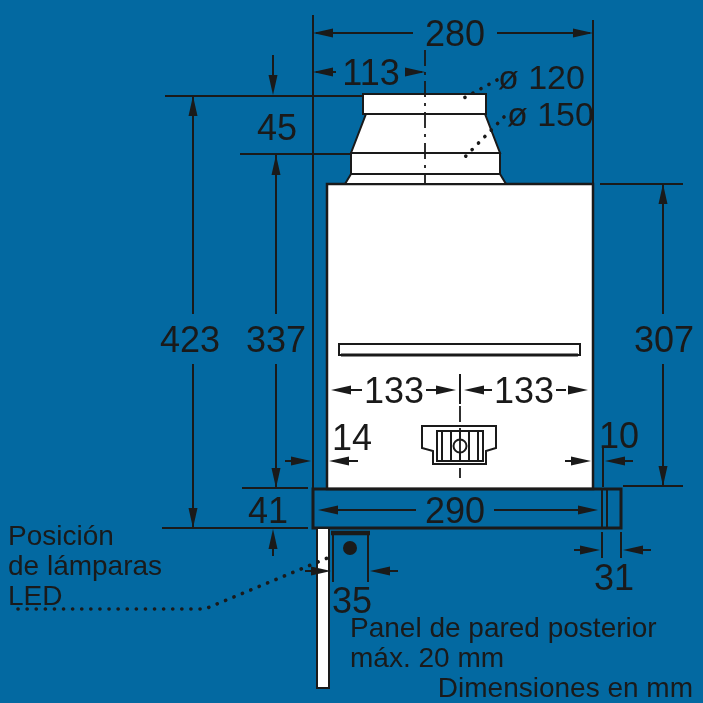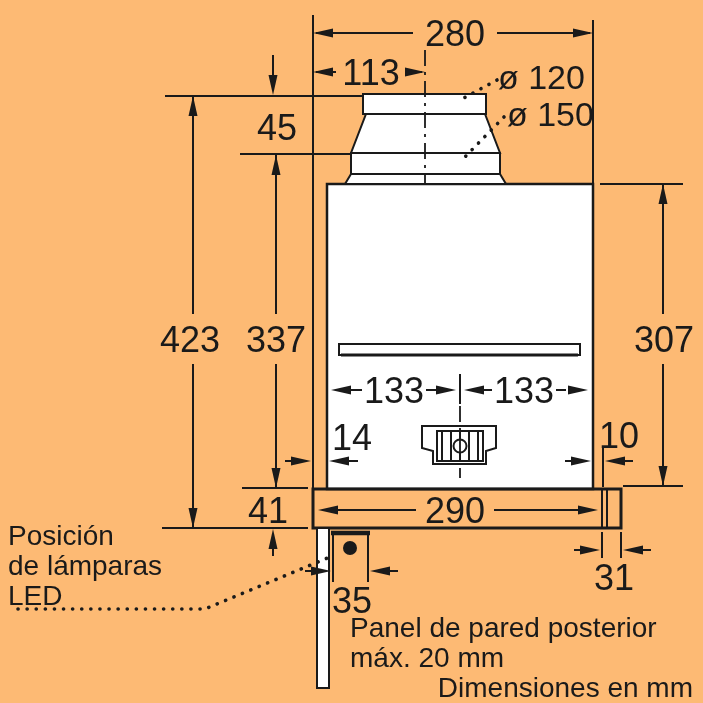--- a/index.html
+++ b/index.html
@@ -1,16 +1,16 @@
 <!DOCTYPE html>
 <html><head>
 <meta charset="utf-8">
 <style>
   html,body{margin:0;padding:0;background:#ffffff;}
-  .stage{width:703px;height:703px;position:relative;background:#fdba74;overflow:hidden;}
+  .stage{width:703px;height:703px;position:relative;background:#0369a1;overflow:hidden;}
   svg{display:block;}
   .ln{stroke:#1a1a1a;stroke-width:2;fill:none;}
   .ln3{stroke:#1a1a1a;stroke-width:3;fill:none;}
   .outline{stroke:#1a1a1a;stroke-width:2.5;fill:#ffffff;}
   .outline2{stroke:#1a1a1a;stroke-width:2;fill:#ffffff;}
   .arr{fill:#1a1a1a;stroke:none;}
   .cl{stroke:#1a1a1a;stroke-width:1.8;fill:none;stroke-dasharray:16 6 3 6;}
   .dots{stroke:#1a1a1a;stroke-width:3.6;fill:none;stroke-dasharray:0.1 9;stroke-linecap:round;}
   text{font-family:"Liberation Sans","DejaVu Sans",sans-serif;fill:#1a1a1a;}
   .dim{font-size:36px;text-anchor:middle;}

